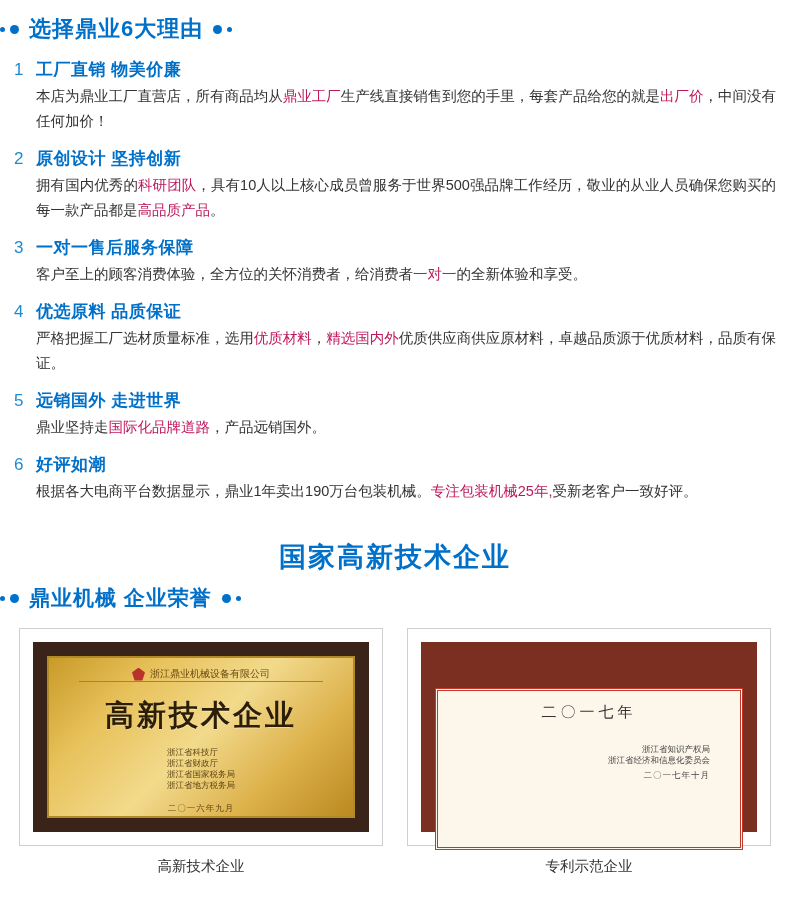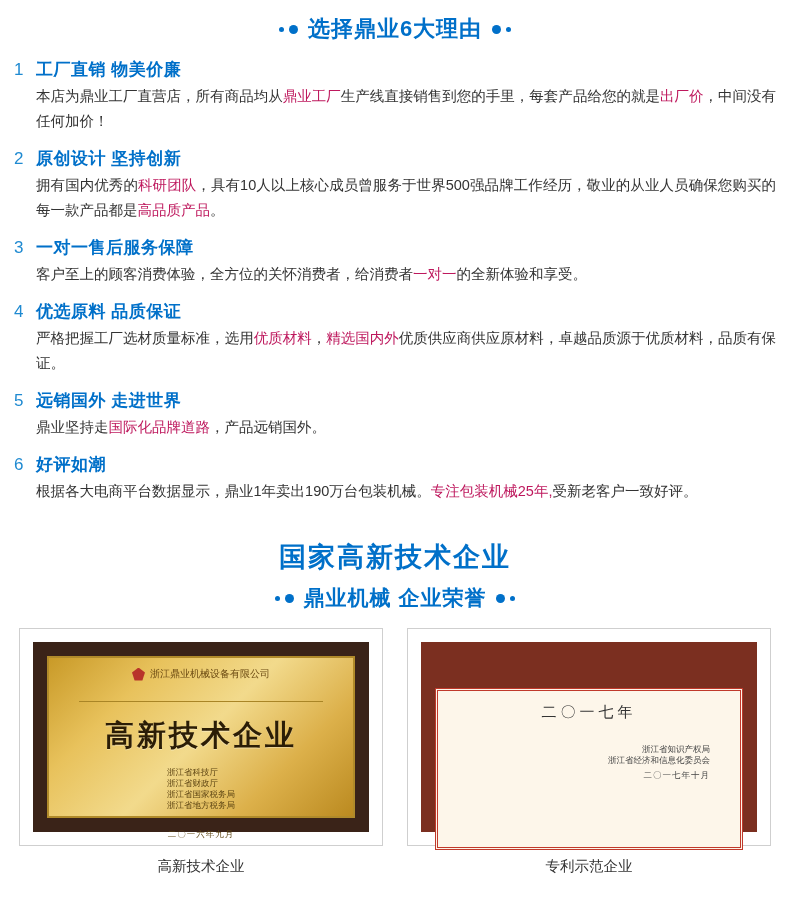--- a/index.html
+++ b/index.html
@@ -13,21 +13,20 @@
     background: #ffffff;
     font-family: "Liberation Sans", "DejaVu Sans", sans-serif;
     color: #333;
     overflow: hidden;
   }
 
   
   .section-title {
     display: flex;
     align-items: center;
-    justify-content: center;
     gap: 10px;
     margin: 0;
     padding: 14px 0 10px 0;
   }
   .section-title .title-text {
     font-size: 22px;
     font-weight: bold;
     color: #0070c9;
     letter-spacing: 1px;
     white-space: nowrap;
@@ -137,21 +136,21 @@
     padding: 9px 10px;
     position: relative;
   }
   .inner-a .co-line {
     display: flex;
     align-items: center;
     gap: 5px;
     font-size: 10px;
     color: #6b4a12;
     border-bottom: 1px solid #a98526;
-    padding-bottom: 20px;
+    padding-bottom: 0;
     width: 86%;
     justify-content: center;
   }
   .logo-mark {
     width: 13px; height: 13px;
     background: #b8342a;
     clip-path: polygon(50% 0%, 100% 38%, 80% 100%, 20% 100%, 0% 38%);
     flex: 0 0 auto;
   }
   .inner-a .big {
@@ -164,21 +163,21 @@
   }
   .inner-a .issuer {
     margin-top: 12px;
     font-size: 8.5px;
     line-height: 11px;
     color: #5d4412;
     text-align: left;
     font-family: Liberation Mono, monospace;
   }
   .inner-a .date {
-    margin-top: 17px;
+    margin-top: 11px;
     font-size: 8.5px;
     color: #5d4412;
     letter-spacing: 1px;
     text-align: center;
   }
 
   .inner-b {
     width: 100%; height: 100%;
     background: #fdf6ea;
     border: 3px double #c0392b;

